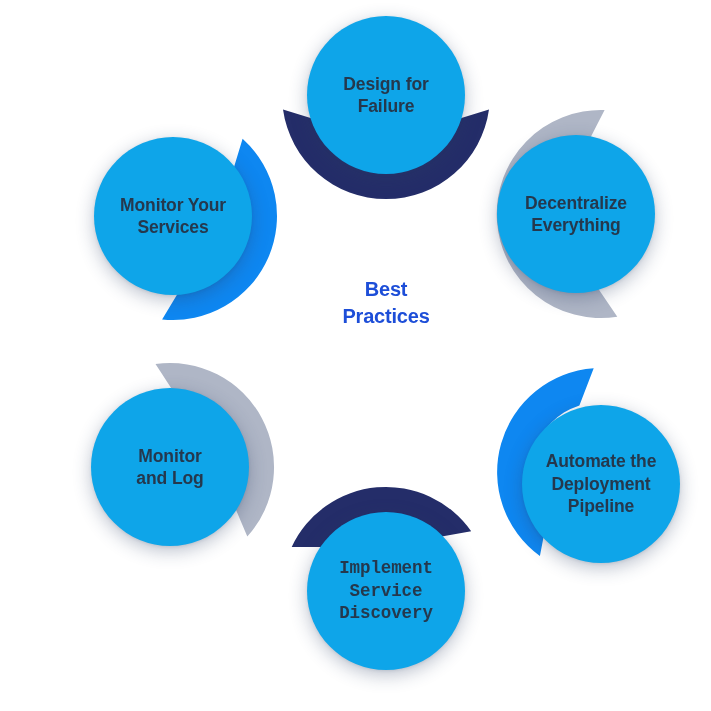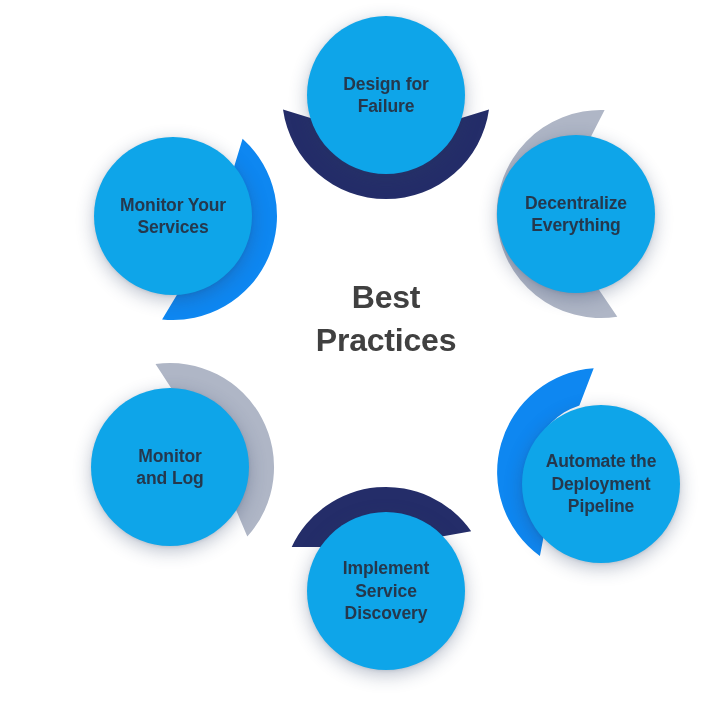--- a/index.html
+++ b/index.html
@@ -17,27 +17,27 @@
     display:flex;align-items:center;justify-content:center;
   }
   .node-label{
     font-weight:bold;font-size:17.5px;line-height:1.28;
     color:#25384d;text-align:center;white-space:pre-line;
     letter-spacing:-0.1px;
   }
   .n0{left:307px;top:16px;}
   .n1{left:497px;top:135px;}
   .n2{left:522px;top:405px;}
-  .n3{left:307px;top:512px;}
+  .n3{left:307px;top:512px;font-family:Liberation Mono, monospace;}
   .n4{left:91px;top:388px;}
   .n5{left:94px;top:137px;}
   .center-title{
     position:absolute;left:236px;top:276px;width:300px;
-    text-align:center;font-weight:bold;font-size:32px;line-height:1.33;
-    color:#404040;white-space:pre-line;letter-spacing:-0.2px;
+    text-align:center;font-weight:bold;font-size:20px;line-height:1.33;
+    color:#1d4ed8;white-space:pre-line;letter-spacing:-0.2px;
   }
 </style>
 </head>
 <body>
 
 <div class="canvas">
 
   <svg class="arcs" viewBox="0 0 711 711" aria-hidden="true">
     <path d="M 489.0 109.5 A 104 104 0 0 1 283.0 109.5 L 321.1 121.2 A 70 70 0 0 0 450.9 121.2 Z" fill="#242d69"></path>
     <path d="M 617.3 316.7 A 104 104 0 1 1 604.6 110.1 L 586.4 145.5 A 70 70 0 0 0 594.9 283.7 Z" fill="#afb6c6"></path>

